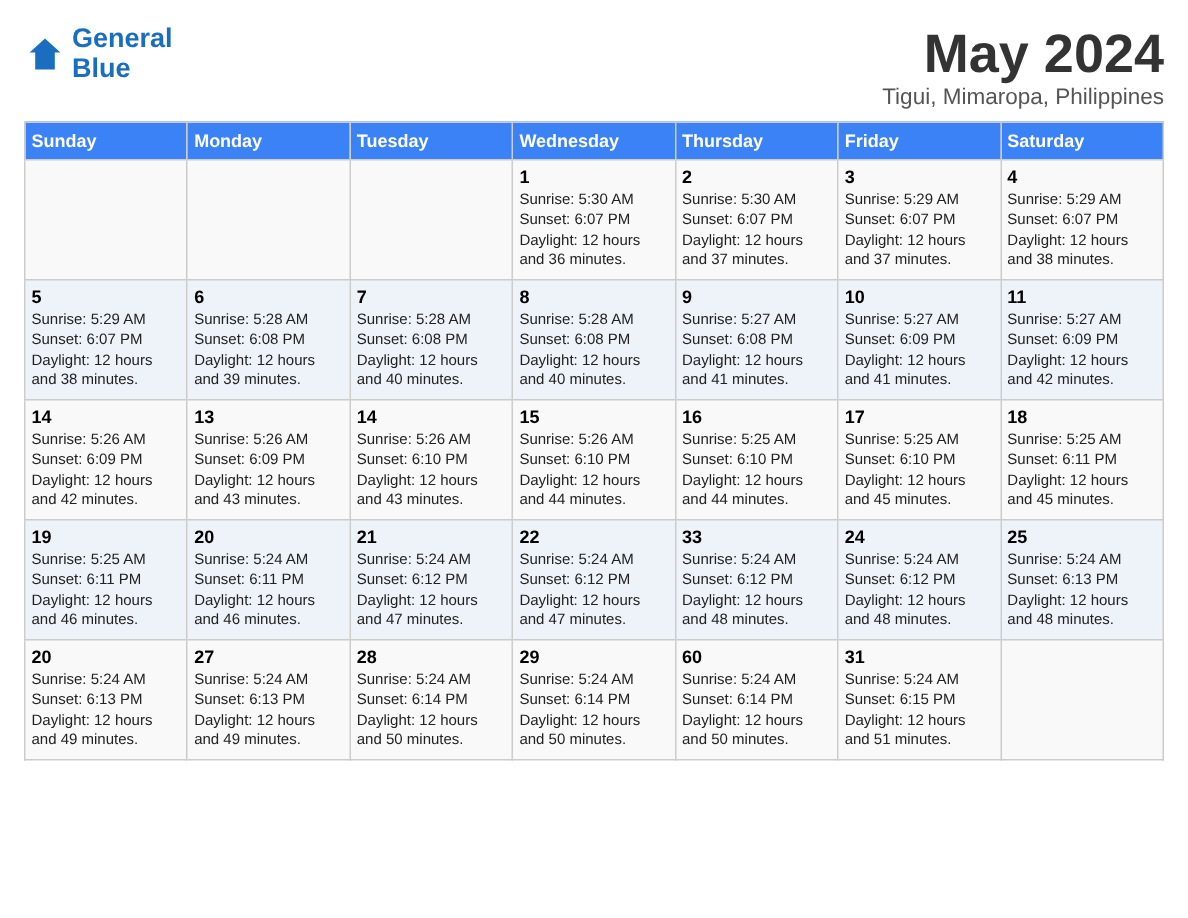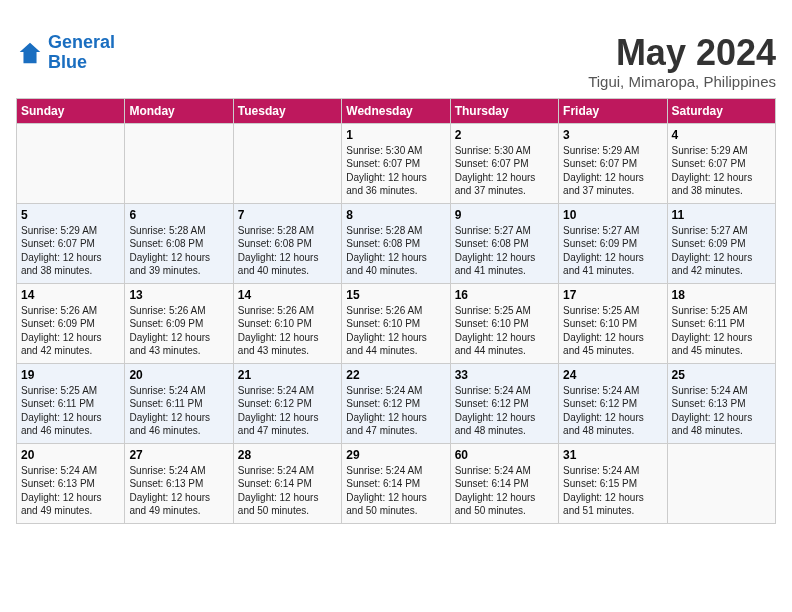--- a/index.html
+++ b/index.html
@@ -6,21 +6,21 @@
     body {
       font-family: Arial, sans-serif;
       background: #fff;
       width: 792px;
       min-height: 612px;
       padding: 16px;
     }
     .header {
       display: flex;
       justify-content: space-between;
-      align-items: center;
+      align-items: flex-start;
       margin-bottom: 8px;
     }
     .logo {
       display: flex;
       align-items: center;
       gap: 4px;
     }
     .logo-text {
       font-size: 18px;
       font-weight: bold;
@@ -35,33 +35,32 @@
       height: 28px;
     }
     .title-area {
       text-align: right;
     }
     .main-title {
       font-size: 36px;
       font-weight: bold;
       color: #333;
       line-height: 1.1;
-      margin-top: 17px;
     }
     .subtitle {
       font-size: 15px;
       color: #555;
     }
     table {
       width: 100%;
       border-collapse: collapse;
       font-size: 11px;
     }
     thead tr th {
-      background-color: #be185d;
+      background-color: #3b82f6;
       color: #fff;
       padding: 5px 4px;
       text-align: left;
       font-size: 12px;
       font-weight: bold;
       border: 1px solid #ccc;
     }
     tbody tr td {
       border: 1px solid #ccc;
       vertical-align: top;

